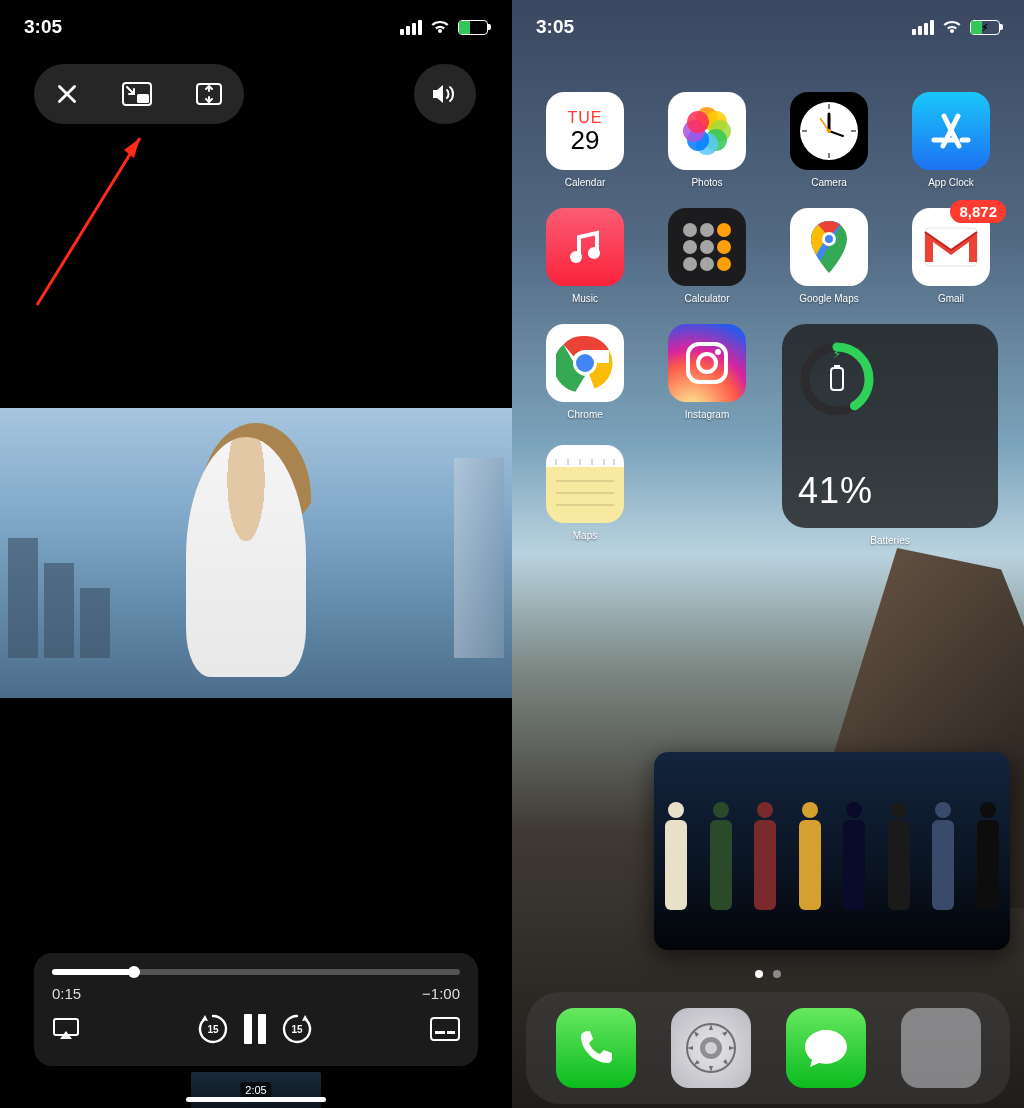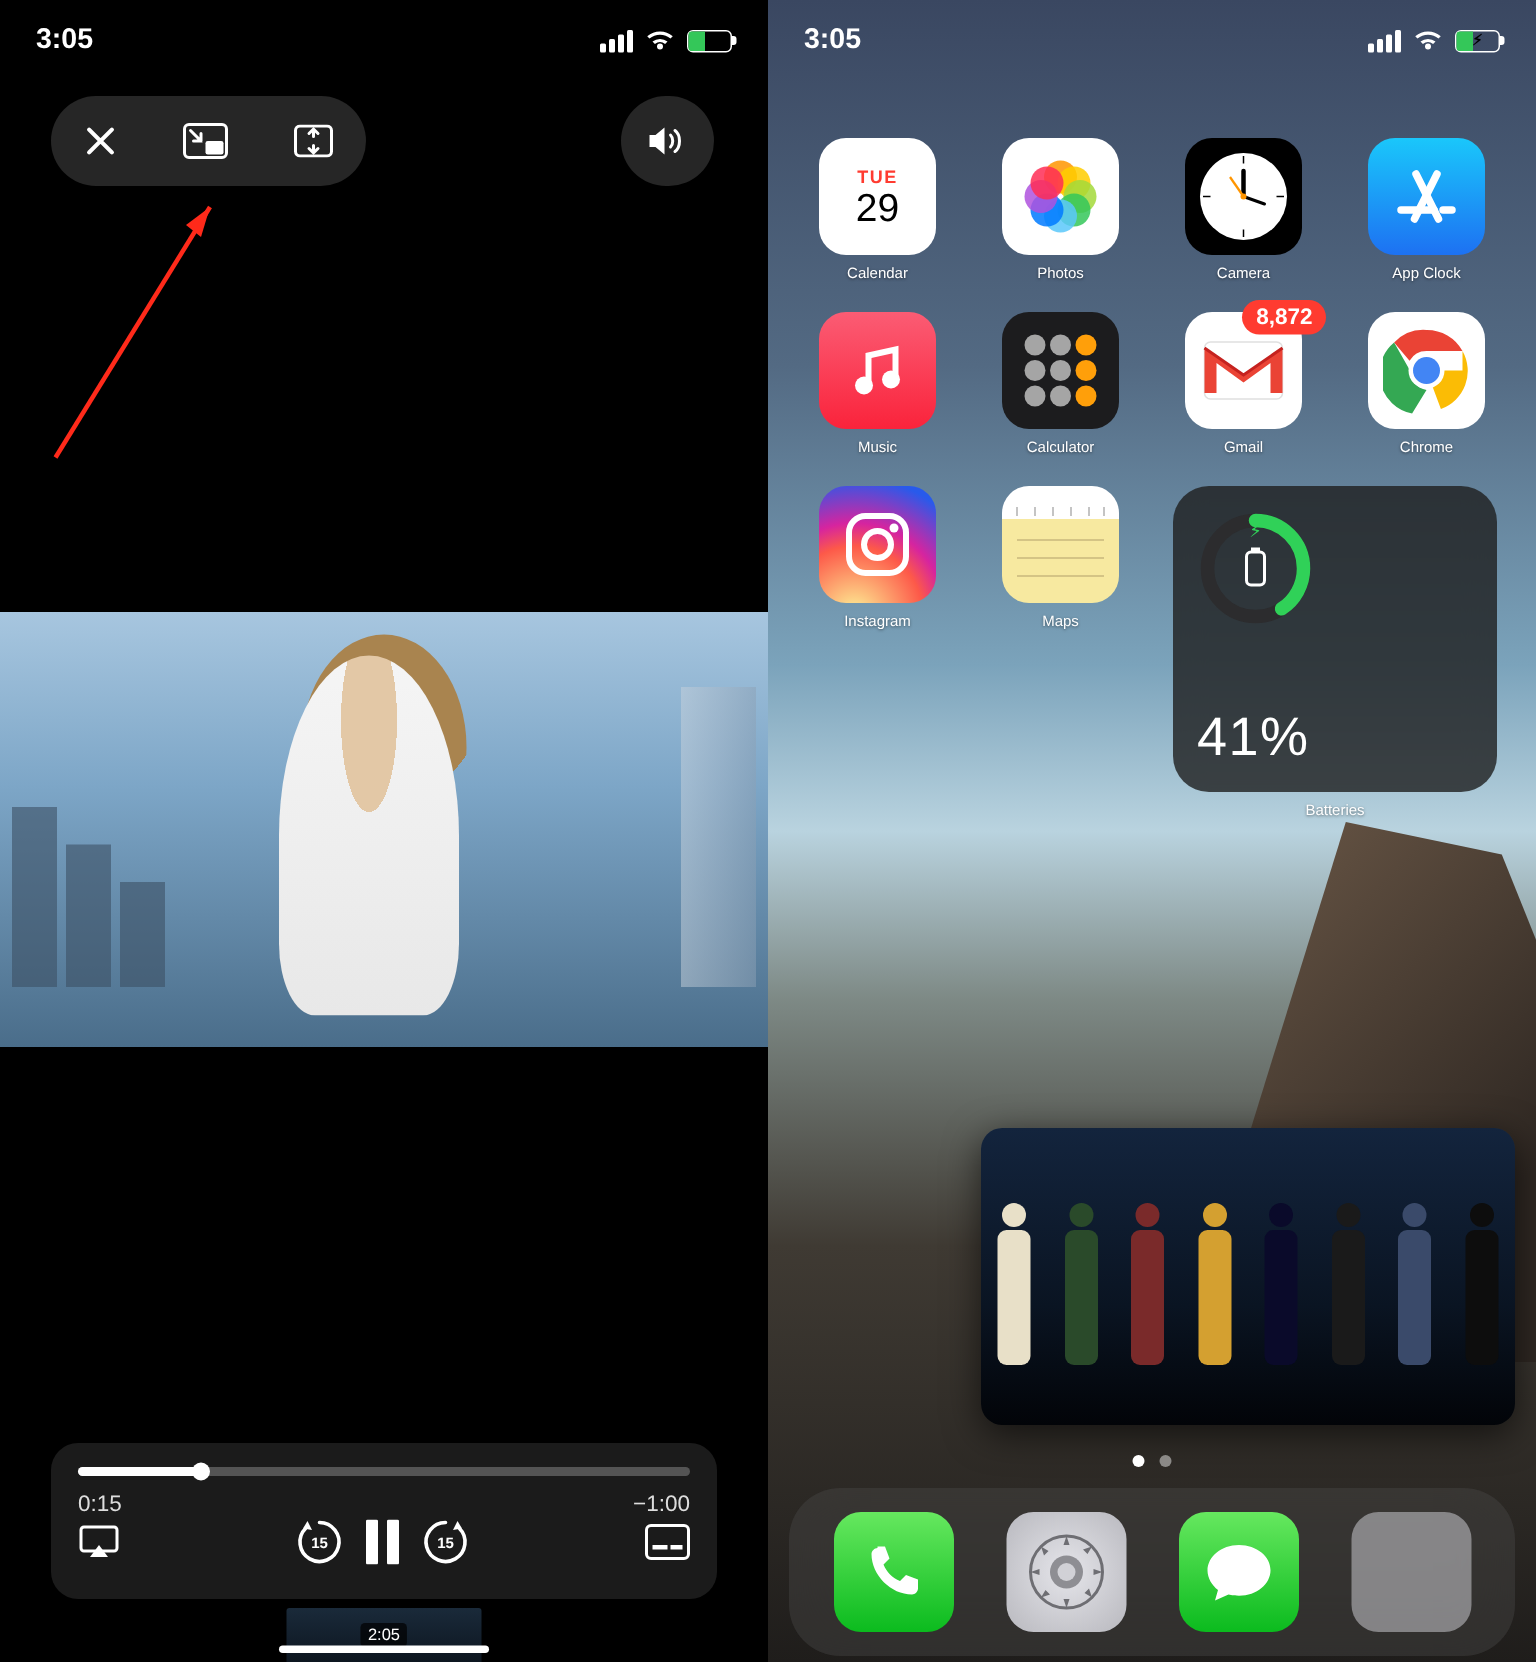--- a/index.html
+++ b/index.html
@@ -31,21 +31,21 @@
 
   .frame{position:absolute;top:408px;left:0;width:512px;height:290px;background:linear-gradient(180deg,#a7c6df 0%,#7da6c7 40%,#4a6d8a 100%);overflow:hidden}
   .bldg{position:absolute;bottom:40px;height:120px;width:30px;background:rgba(60,80,100,.6)}
   .person{position:absolute;left:48%;top:10%;width:120px;height:240px;border-radius:50% 50% 20% 20%;background:radial-gradient(ellipse at 50% 18%,#e3c8a6 0 22%,transparent 22%),linear-gradient(#f5f5f5,#e8e8e8);transform:translateX(-50%)}
   .hair{position:absolute;left:50%;top:5%;transform:translateX(-50%);width:110px;height:150px;background:radial-gradient(circle at 50% 30%,#a9844f 0 55%,transparent 55%);border-radius:50%}
 
   .ctrlbar{position:absolute;bottom:42px;left:34px;right:34px;background:rgba(50,50,50,.55);backdrop-filter:blur(6px);border-radius:18px;padding:16px 18px}
   .track{position:relative;height:6px;background:rgba(255,255,255,.25);border-radius:3px;margin-bottom:10px}
   .track-fill{position:absolute;left:0;top:0;bottom:0;width:20%;background:#fff;border-radius:3px}
   .thumb{position:absolute;left:20%;top:50%;width:12px;height:12px;background:#fff;border-radius:50%;transform:translate(-50%,-50%)}
-  .times{display:flex;justify-content:space-between;color:#ddd;font-size:15px;margin-bottom:0}
+  .times{display:flex;justify-content:space-between;color:#ddd;font-size:15px;margin-bottom:10px}
   .ctrls{display:flex;align-items:center;justify-content:space-between}
   .ctrls .center{display:flex;align-items:center;gap:12px}
   .homebar{position:absolute;bottom:6px;left:50%;width:140px;height:5px;background:#fff;border-radius:3px;transform:translateX(-50%)}
   .preview{position:absolute;bottom:0;left:50%;transform:translateX(-50%);width:130px;height:36px;background:linear-gradient(#1a2a3a,#0d1620);border-radius:2px 2px 0 0;overflow:hidden}
   .preview-time{position:absolute;top:50%;left:50%;transform:translate(-50%,-50%);color:#fff;font-size:11px;background:rgba(0,0,0,.7);padding:2px 5px;border-radius:3px}
 
   
   #right{background:linear-gradient(180deg,#3a4761 0%,#536a83 22%,#7ba3bb 40%,#b9d3df 50%,#7e8a86 60%,#3f3a33 75%,#1f1d1b 100%)}
   .mtn{position:absolute;bottom:200px;left:60%;width:260px;height:360px;background:linear-gradient(135deg,#6b5847 0%,#2e2722 70%);clip-path:polygon(30% 0,70% 6%,100% 60%,100% 100%,0 100%,0 70%)}
   .grid{position:absolute;top:92px;left:0;right:0;padding:0 26px;display:grid;grid-template-columns:repeat(4,1fr);column-gap:28px;row-gap:20px}
@@ -66,21 +66,21 @@
   .pagedots span{width:8px;height:8px;border-radius:50%;background:rgba(255,255,255,.45)}
   .pagedots span.on{background:#fff}
 
   .pip{position:absolute;right:14px;top:752px;width:356px;height:198px;border-radius:14px;background:linear-gradient(180deg,#13243d 0%,#0a1422 60%,#020408 100%);box-shadow:0 6px 24px rgba(0,0,0,.6);overflow:hidden}
   .pip-row{position:absolute;bottom:8px;left:0;right:0;display:flex;justify-content:space-around}
   .fig{width:28px;height:140px;position:relative}
   .fig::before{content:"";position:absolute;top:0;left:50%;transform:translateX(-50%);width:16px;height:16px;border-radius:50%;background:var(--c,#ccc)}
   .fig::after{content:"";position:absolute;top:18px;left:50%;transform:translateX(-50%);width:22px;height:90px;background:var(--c,#ccc);border-radius:6px}
 
   .cal-ico{background:#fff;flex-direction:column;font-family:Helvetica}
-  .cal-day{color:#ff3b30;font-size:12px;font-weight:700;letter-spacing:1px}
+  .cal-day{color:#ff3b30;font-size:16px;font-weight:400;letter-spacing:1px}
   .cal-num{color:#000;font-size:26px;font-weight:400;line-height:1}
   .folder{background:rgba(200,200,205,.55);display:grid;grid-template-columns:repeat(3,1fr);grid-template-rows:repeat(3,1fr);gap:3px;padding:10px}
   .folder span{border-radius:4px}
 </style>
 </head>
 <body>
 
 <div class="half" id="left">
   <div class="status">
     <span>3:05</span>
@@ -293,20 +293,33 @@
             <circle cx="12" cy="29" r="7" fill="#a5a5a5"></circle>
             <circle cx="29" cy="29" r="7" fill="#a5a5a5"></circle>
             <circle cx="46" cy="29" r="7" fill="#ff9f0a"></circle>
             <circle cx="12" cy="46" r="7" fill="#a5a5a5"></circle>
             <circle cx="29" cy="46" r="7" fill="#a5a5a5"></circle>
             <circle cx="46" cy="46" r="7" fill="#ff9f0a"></circle>
           </svg>
       </div>
       <span class="lbl">Calculator</span>
     </div>
+    <div class="app">
+      <div class="icon" style="background:#fff">
+        <svg width="44" height="56" viewBox="0 0 44 56">
+            <path d="M22 2C12 2 4 10 4 20c0 14 18 34 18 34s18-20 18-34C40 10 32 2 22 2z" fill="#34a853"></path>
+            <path d="M22 2C12 2 4 10 4 20c0 7 4 15 9 22L34 6C31 3.5 27 2 22 2z" fill="#4285f4"></path>
+            <path d="M4 20c0 5 2 10 5 16L28 4c-2-.8-4-1.2-6-1.2C12 2.8 4 10 4 20z" fill="#fbbc05"></path>
+            <path d="M22 2c-4 0-8 1.3-11 3.6L22 18 33 5.6C30 3.3 26 2 22 2z" fill="#ea4335"></path>
+            <circle cx="22" cy="20" r="7" fill="#fff"></circle>
+            <circle cx="22" cy="20" r="4" fill="#4285f4"></circle>
+          </svg>
+      </div>
+      <span class="lbl">Google Maps</span>
+    </div>
 
     <div class="app">
       <span class="badge">8,872</span>
       <div class="icon" style="background:#fff">
         <svg width="56" height="42" viewBox="0 0 56 42">
             <rect x="2" y="2" width="52" height="38" rx="4" fill="#fff" stroke="#e0e0e0"></rect>
             <path d="M2 6v30h8V16l18 13 18-13v20h8V6L28 24 2 6z" fill="#ea4335"></path>
             <path d="M2 6l26 18L54 6" stroke="#c5221f" stroke-width="2" fill="none"></path>
           </svg>
       </div>

